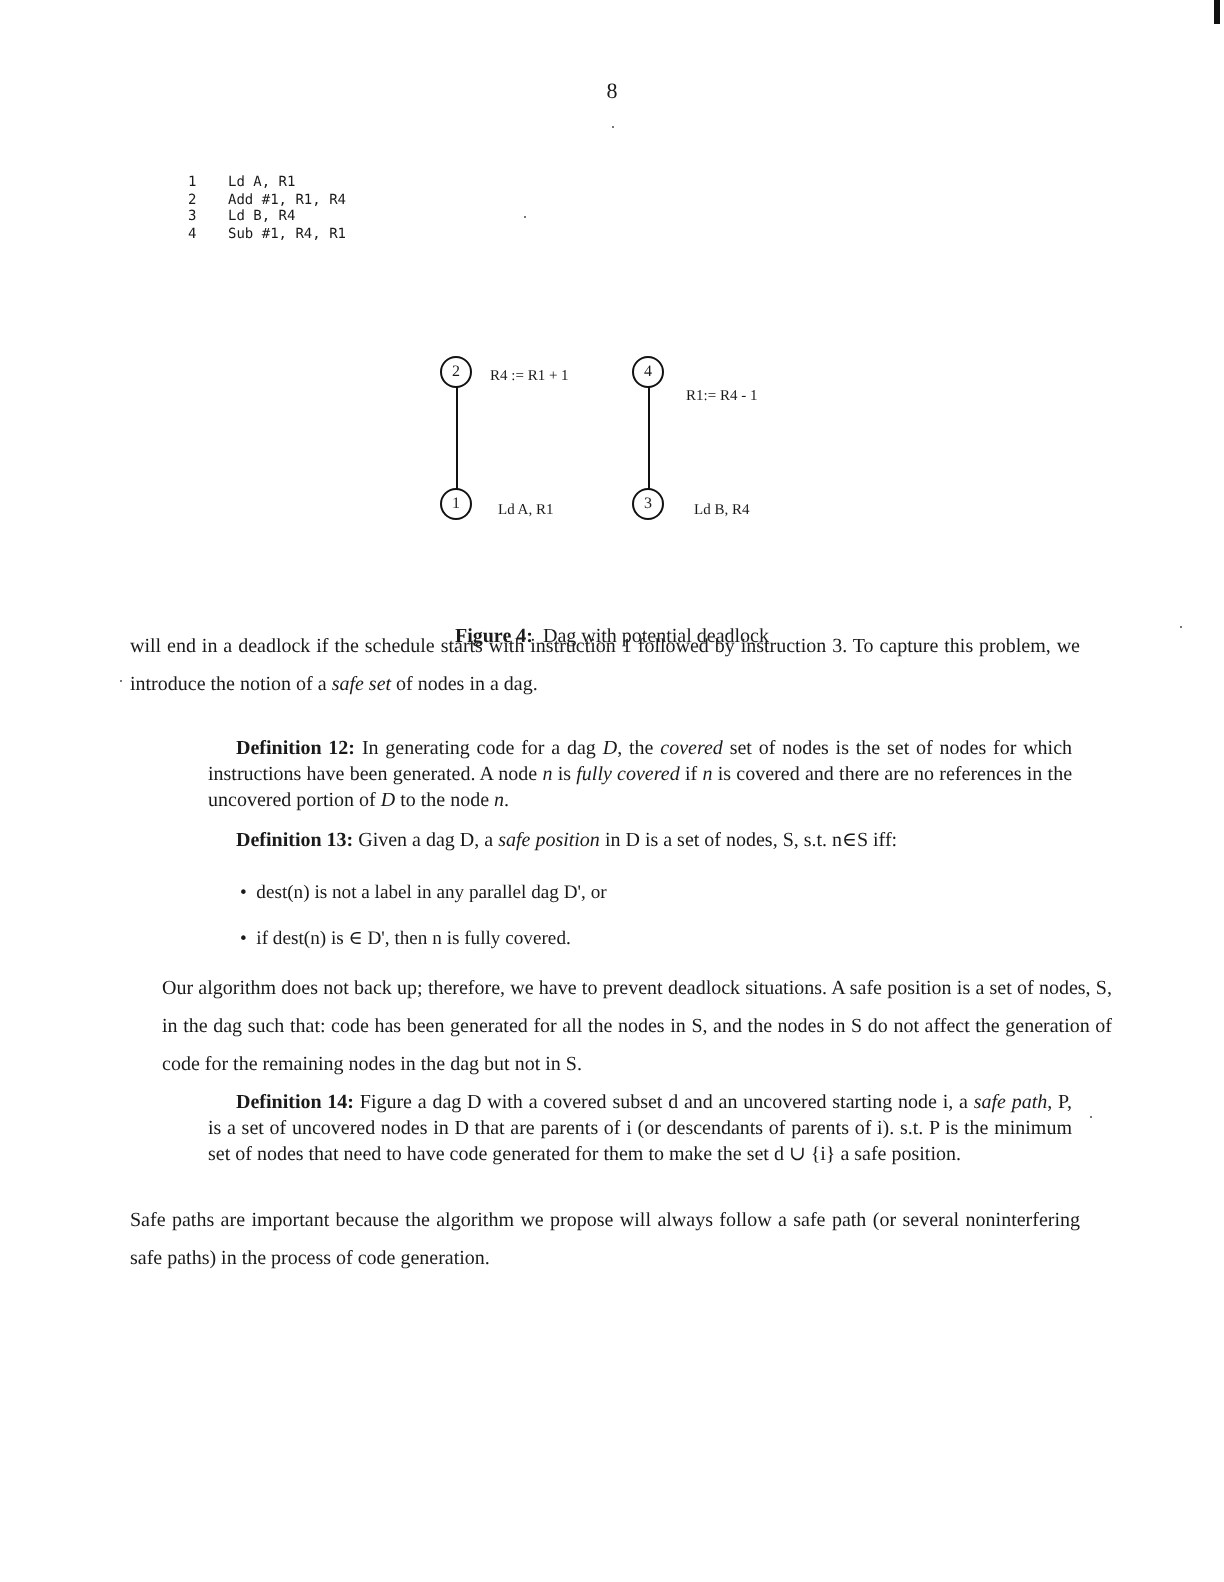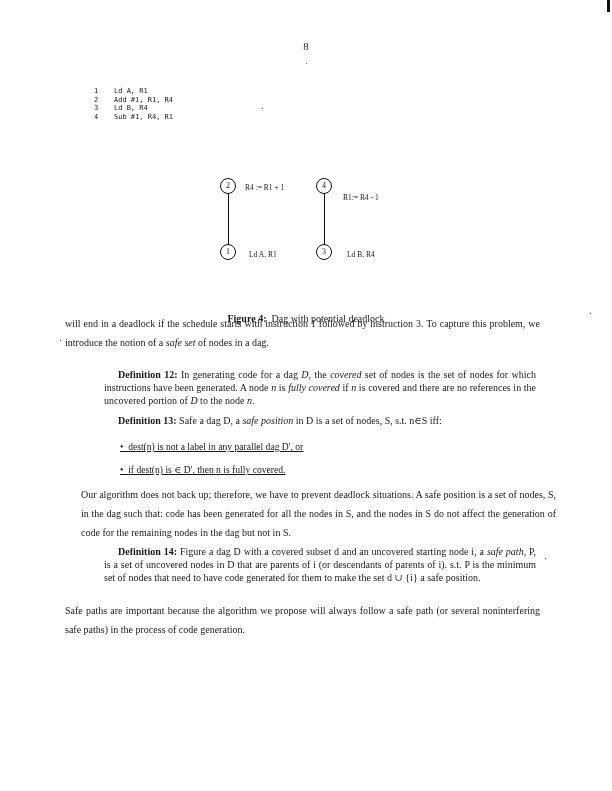--- a/index.html
+++ b/index.html
@@ -14,21 +14,21 @@
   .code-num { display:inline-block; width:20px; }
   .node { width:14px; height:14px; border:1px solid #111; border-radius:50%;
           font-size:8px; line-height:14px; text-align:center; background:#fff; }
   .edge { width:1px; background:#111; }
   .nlabel { font-size:7.5px; white-space:nowrap; }
   .caption { left:0; width:612px; top:313px; text-align:center; font-size:10px; }
   .caption b { font-weight:bold; }
   .para { left:65px; width:475px; font-size:10px; line-height:19px; text-align:justify; }
   .def { left:104px; width:432px; font-size:10px; line-height:12.8px; text-align:justify; }
   .def .lead { text-indent:14px; display:block; }
-  .bullet { left:120px; font-size:9.6px; line-height:12px;text-decoration:underline; }
+  .bullet { left:120px; font-size:9.6px; line-height:12px; }
   i { font-style:italic; }
   .speck { width:1px; height:1px; background:#777; }
 </style>
 </head>
 <body>
 
 <div class="abs edge-mark"></div>
 
 <div class="abs page-num">8</div>
 
@@ -60,21 +60,21 @@
   <b>Figure 4:</b>&nbsp; <span>Dag with potential deadlock</span>
 </div>
 
 <div class="abs para" style="top:314px;"><span>will end in a deadlock if the schedule starts with instruction 1 followed by instruction 3. To capture this problem, we introduce the notion of a </span><i>safe set</i><span> of nodes in a dag.</span></div>
 
 <div class="abs def" style="top:369px;">
     <span class="lead"><b>Definition 12:</b><span> In generating code for a dag </span><i>D</i><span>, the </span><i>covered</i><span> set of nodes is the set of nodes for which instructions have been generated. A node </span><i>n</i><span> is </span><i>fully covered</i><span> if </span><i>n</i><span> is covered and there are no references in the uncovered portion of </span><i>D</i><span> to the node </span><i>n</i><span>.</span></span>
   </div>
 
 <div class="abs def" style="top:415px;">
-    <span class="lead"><b>Definition 13:</b><span> Safe a dag D, a </span><i>safe position</i><span> in D is a set of nodes, S, s.t. n∈S iff:</span></span>
+    <span class="lead"><b>Definition 13:</b><span> Given a dag D, a </span><i>safe position</i><span> in D is a set of nodes, S, s.t. n∈S iff:</span></span>
   </div>
 
 <div class="abs bullet" style="top:441px;">•&nbsp; <span>dest(n) is not a label in any parallel dag D', or</span></div>
 <div class="abs bullet" style="top:464px;">•&nbsp; <span>if dest(n) is ∈ D', then n is fully covered.</span></div>
 
 <div class="abs para" style="top:485px;margin-left:16px;">Our algorithm does not back up; therefore, we have to prevent deadlock situations.  A safe position is a set of nodes, S, in the dag such that:  code has been generated for all the nodes in S, and the nodes in S do not affect the generation of code for the remaining nodes in the dag but not in S.</div>
 
 <div class="abs def" style="top:546px;">
     <span class="lead"><b>Definition 14:</b><span> Figure a dag D with a covered subset d and an uncovered starting node i, a </span><i>safe path</i><span>, P, is a set of uncovered nodes in D that are parents of i (or descendants of parents of i). s.t. P is the minimum set of nodes that need to have code generated for them to make the set d ∪ {i} a safe position.</span></span>
   </div>

